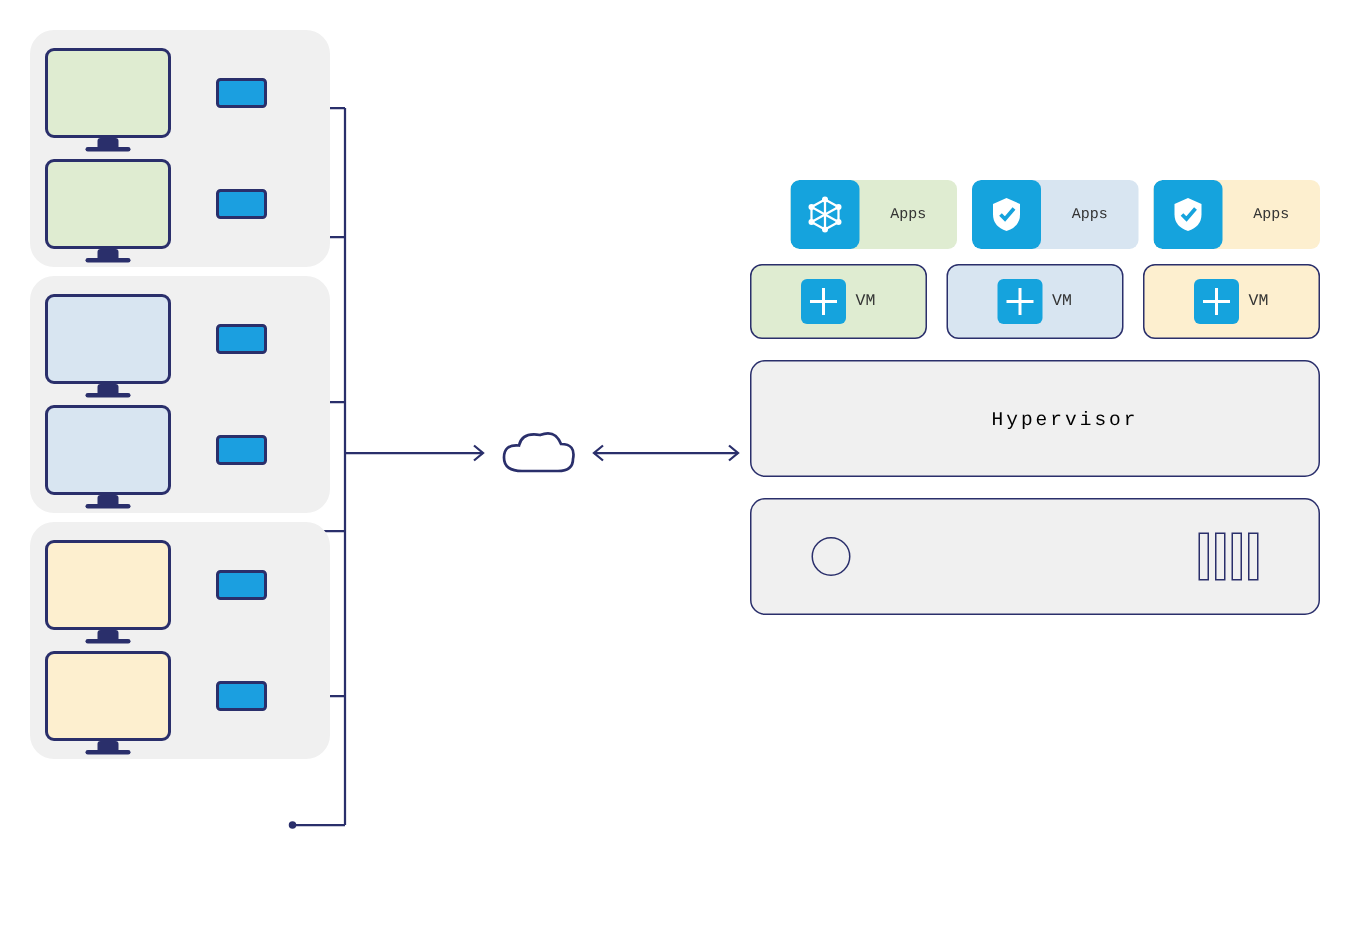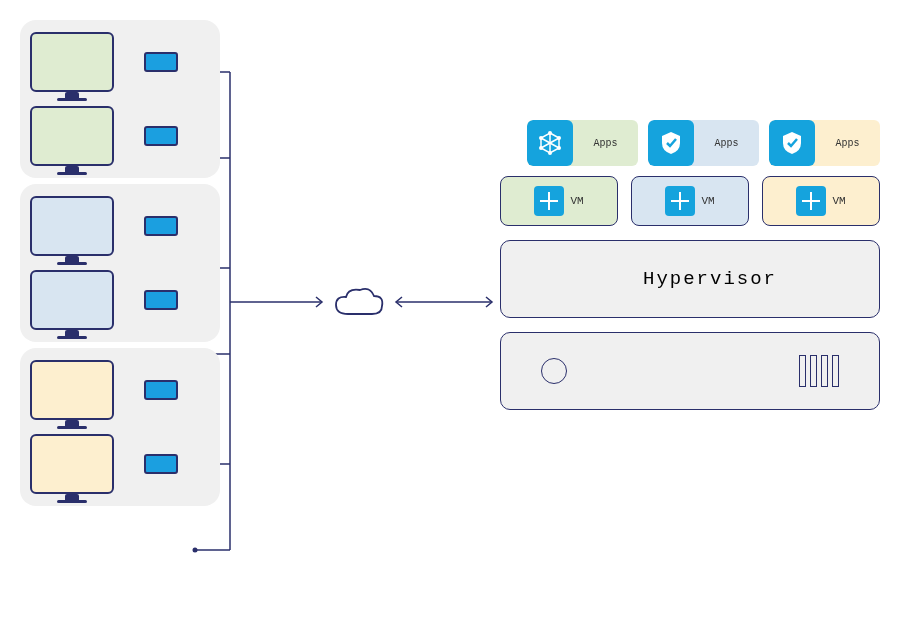--- a/index.html
+++ b/index.html
@@ -161,21 +161,21 @@
   .vm-label { font-size: 11px; font-weight: normal; color: #333; }
 
   .hypervisor {
     height: 76px;
     border: 1.5px solid #2a2f6b;
     border-radius: 10px;
     background: #f0f0f0;
     display: flex;
     align-items: center;
     justify-content: center;
-    font-size: 19px;
+    font-size: 13px;
     letter-spacing: 2px;
     margin-bottom: 14px;
     padding-left: 40px;
   }
 
   .server-hw {
     height: 76px;
     border: 1.5px solid #2a2f6b;
     border-radius: 10px;
     background: #f0f0f0;

